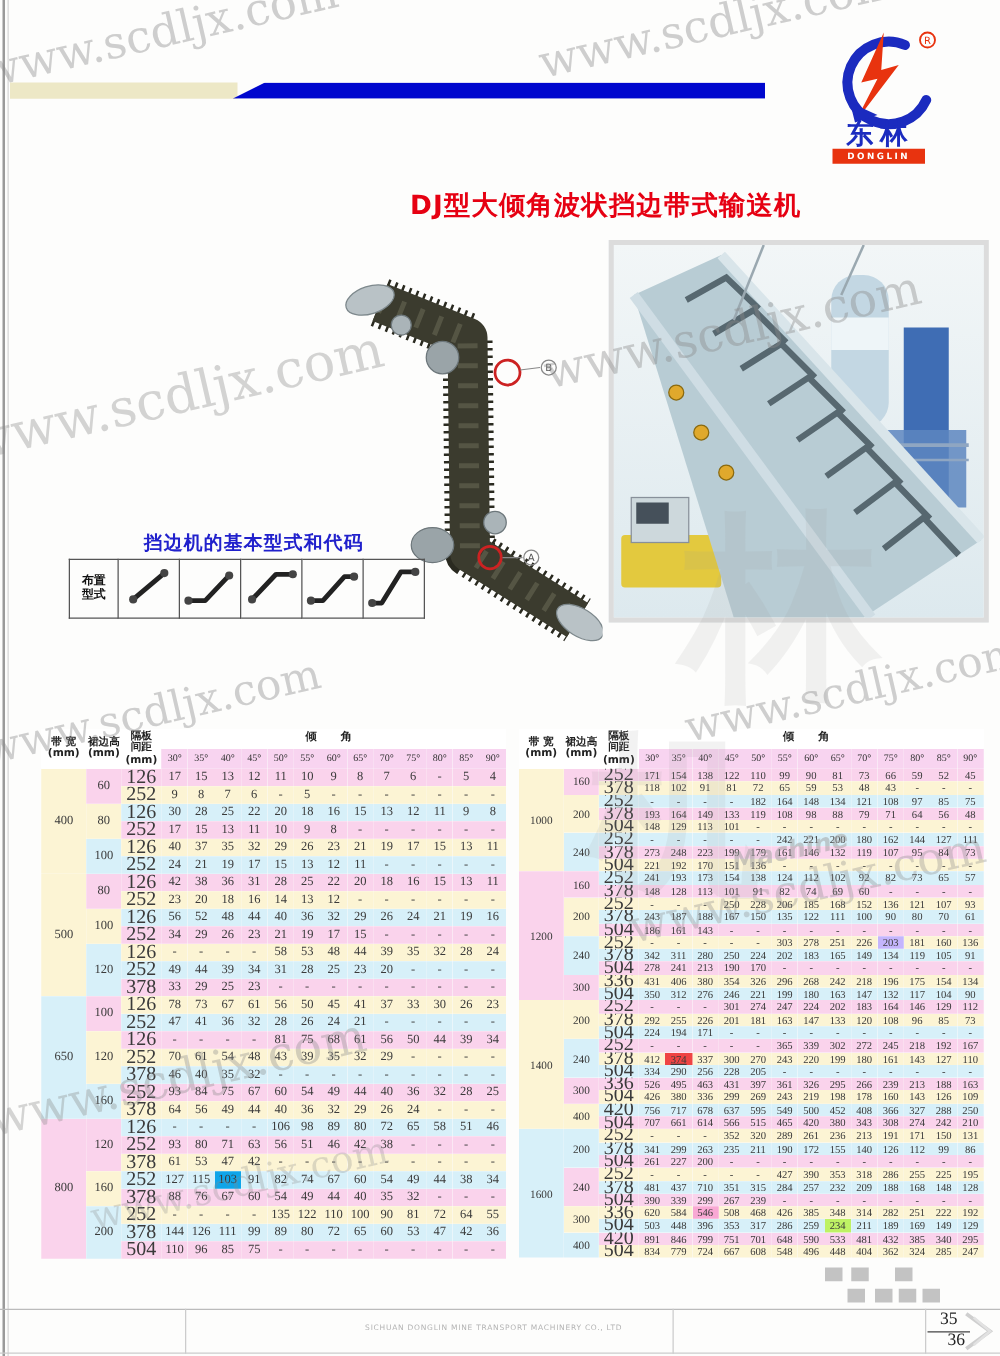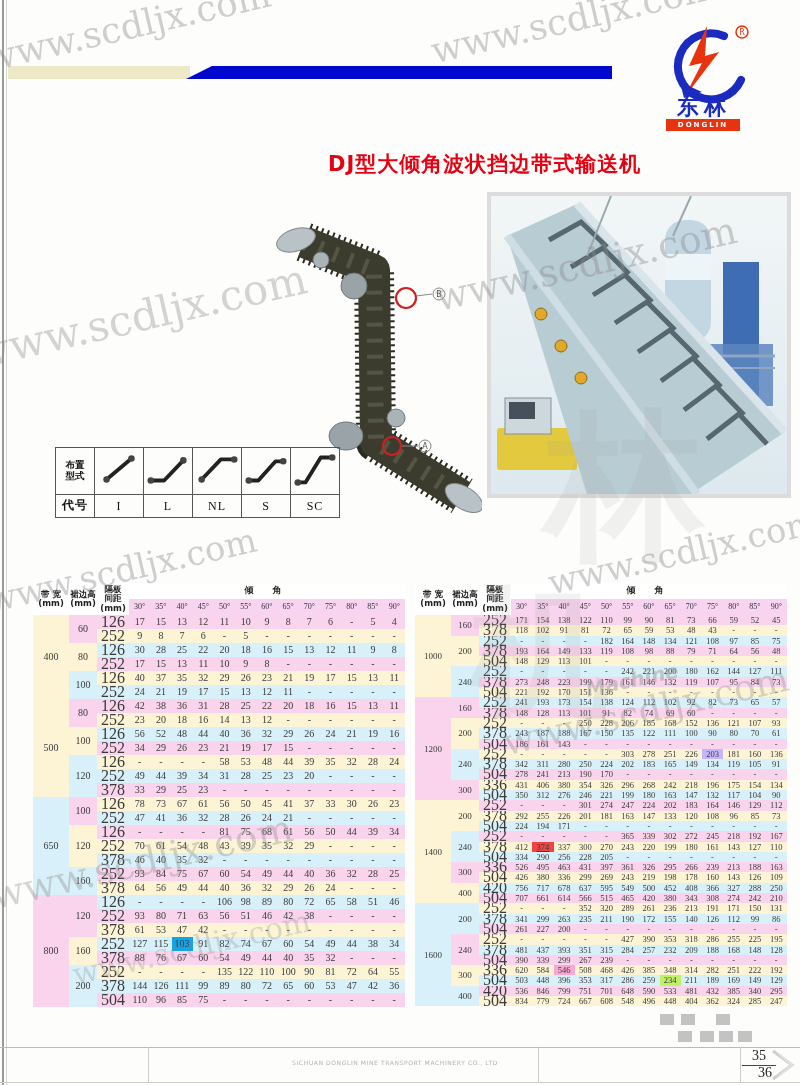--- a/index.html
+++ b/index.html
@@ -168,20 +168,21 @@
         <path d="M216,243 L248,218 L276,248"></path>
       </g>
       <circle cx="50" cy="118" r="6" fill="#e0a92c" stroke="#8a6a10"></circle>
       <circle cx="70" cy="150" r="6" fill="#e0a92c" stroke="#8a6a10"></circle>
       <circle cx="90" cy="182" r="6" fill="#e0a92c" stroke="#8a6a10"></circle>
       <line x1="120" y1="0" x2="96" y2="60" stroke="#9aa8b0" stroke-width="2"></line>
       <line x1="200" y1="0" x2="182" y2="40" stroke="#9aa8b0" stroke-width="2"></line>
     </svg>
   </div>
 
+  <div class="types-title">挡边机的基本型式和代码</div>
   <table class="types">
     <tbody>
         <tr class="shape-row">
       <th>布置
 型式</th>
       <td>
         <svg width="46" height="42" viewBox="0 0 48 40">
           <line x1="11" y1="31" x2="37" y2="9" stroke="#222" stroke-width="4"></line>
           <circle cx="11" cy="31" r="3.4" fill="#444"></circle>
               <circle cx="37" cy="9" r="3.4" fill="#444"></circle>
@@ -209,28 +210,20 @@
         </svg>
       </td>
       <td>
         <svg width="46" height="42" viewBox="0 0 48 40">
           <polyline points="6,34 14,34 30,8 42,8" fill="none" stroke="#222" stroke-width="4" stroke-linejoin="round"></polyline>
           <circle cx="6" cy="34" r="3.4" fill="#444"></circle>
               <circle cx="42" cy="8" r="3.4" fill="#444"></circle>
         </svg>
       </td>
     </tr>
-    <tr class="code-row">
-      <th>代号</th>
-      <td>I</td>
-      <td>L</td>
-      <td>NL</td>
-      <td>S</td>
-      <td>SC</td>
-    </tr>
   </tbody>
     </table>
 
   <div id="cap-left" class="cap cap-left">
       <table class="captbl">
         <colgroup>
           <col style="width: 36px;">
           <col style="width: 28px;">
           <col style="width: 32px;">
           <col style="width: 21.2px;">
@@ -1316,21 +1309,21 @@
             <td style="background: rgb(252, 244, 212);">318</td>
             <td style="background: rgb(252, 244, 212);">286</td>
             <td style="background: rgb(252, 244, 212);">255</td>
             <td style="background: rgb(252, 244, 212);">225</td>
             <td style="background: rgb(252, 244, 212);">195</td>
           </tr>
           <tr>
             <td class="spcell" style="background: rgb(215, 240, 249);">378</td>
             <td style="background: rgb(215, 240, 249);">481</td>
             <td style="background: rgb(215, 240, 249);">437</td>
-            <td style="background: rgb(215, 240, 249);">393</td>
+            <td style="background: rgb(215, 240, 249);">710</td>
             <td style="background: rgb(215, 240, 249);">351</td>
             <td style="background: rgb(215, 240, 249);">315</td>
             <td style="background: rgb(215, 240, 249);">284</td>
             <td style="background: rgb(215, 240, 249);">257</td>
             <td style="background: rgb(215, 240, 249);">232</td>
             <td style="background: rgb(215, 240, 249);">209</td>
             <td style="background: rgb(215, 240, 249);">188</td>
             <td style="background: rgb(215, 240, 249);">168</td>
             <td style="background: rgb(215, 240, 249);">148</td>
             <td style="background: rgb(215, 240, 249);">128</td>
@@ -1380,21 +1373,21 @@
             <td style="background: #bef264;">234</td>
             <td style="background: rgb(215, 240, 249);">211</td>
             <td style="background: rgb(215, 240, 249);">189</td>
             <td style="background: rgb(215, 240, 249);">169</td>
             <td style="background: rgb(215, 240, 249);">149</td>
             <td style="background: rgb(215, 240, 249);">129</td>
           </tr>
           <tr>
             <td rowspan="2" class="skcell" style="background: rgb(215, 240, 249);">400</td>
             <td class="spcell" style="background: rgb(250, 211, 236);">420</td>
-            <td style="background: rgb(250, 211, 236);">536</td>
+            <td style="background: rgb(250, 211, 236);">891</td>
             <td style="background: rgb(250, 211, 236);">846</td>
             <td style="background: rgb(250, 211, 236);">799</td>
             <td style="background: rgb(250, 211, 236);">751</td>
             <td style="background: rgb(250, 211, 236);">701</td>
             <td style="background: rgb(250, 211, 236);">648</td>
             <td style="background: rgb(250, 211, 236);">590</td>
             <td style="background: rgb(250, 211, 236);">533</td>
             <td style="background: rgb(250, 211, 236);">481</td>
             <td style="background: rgb(250, 211, 236);">432</td>
             <td style="background: rgb(250, 211, 236);">385</td>

